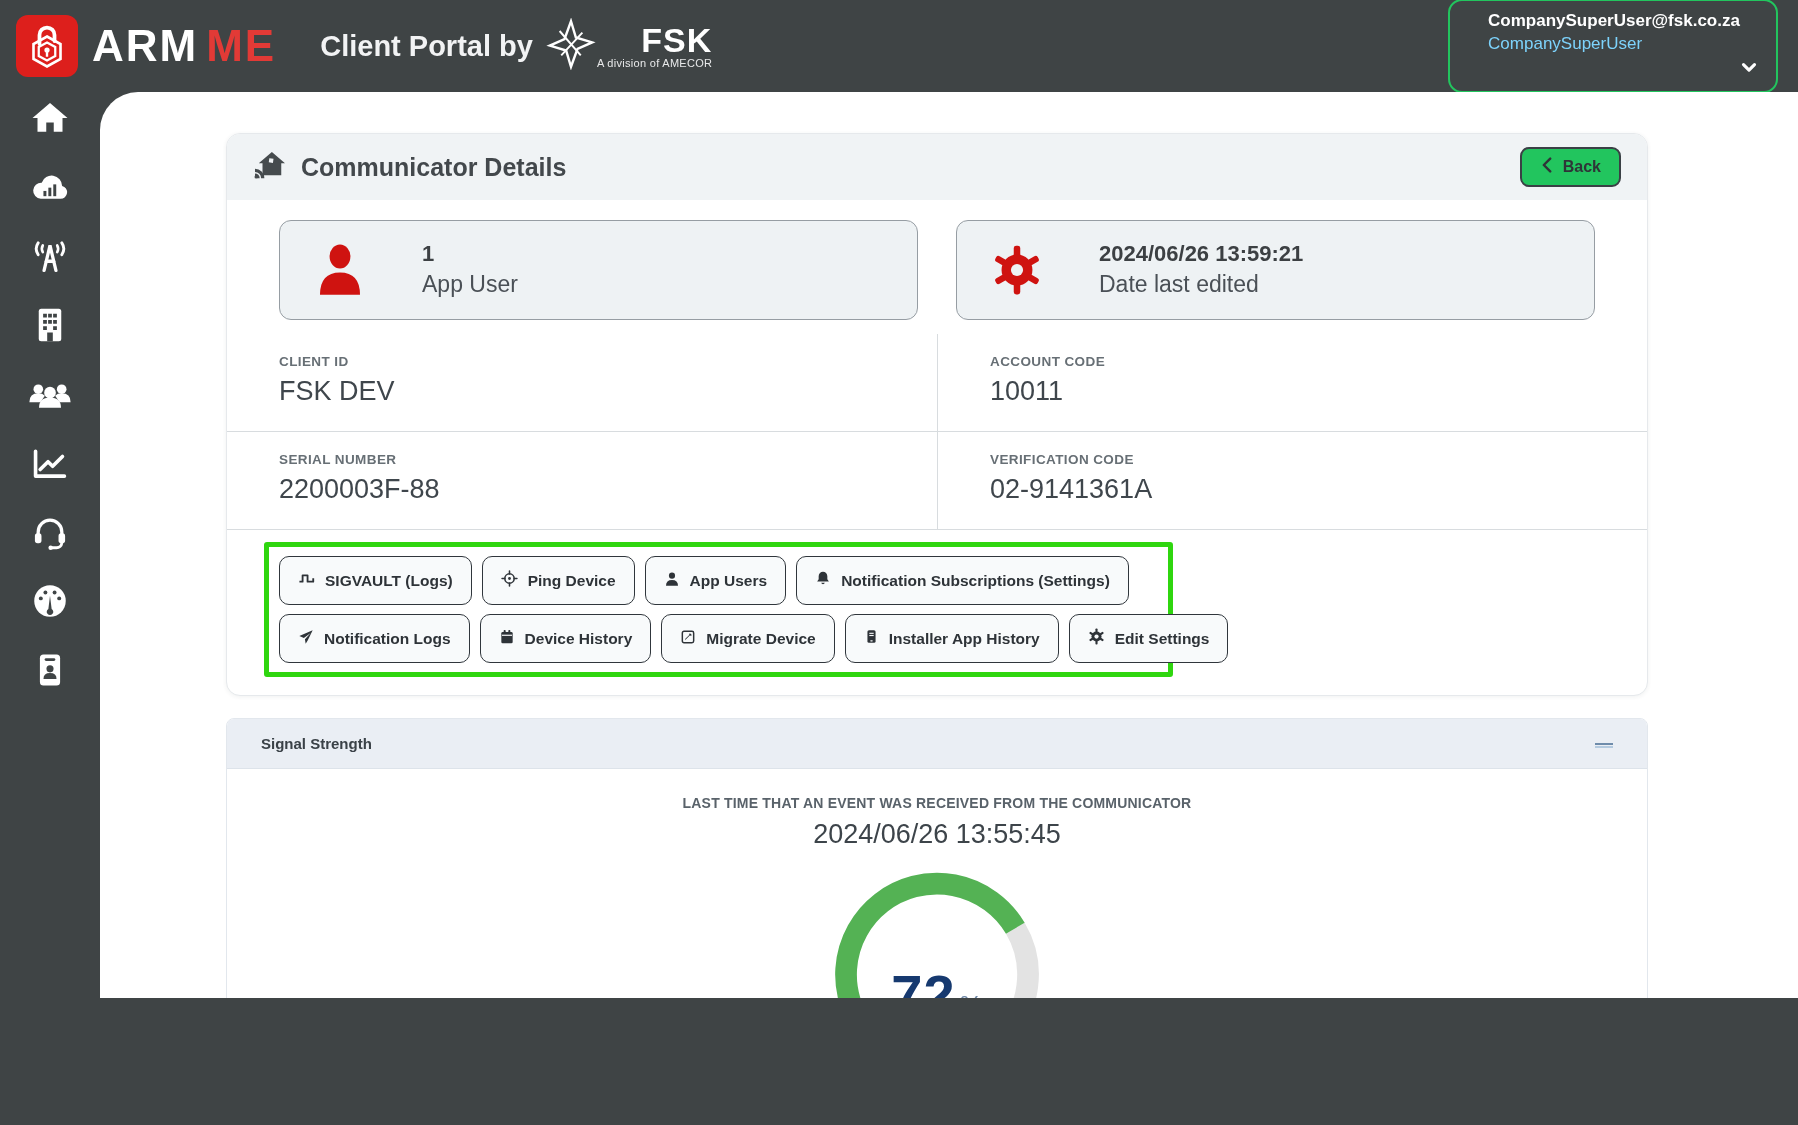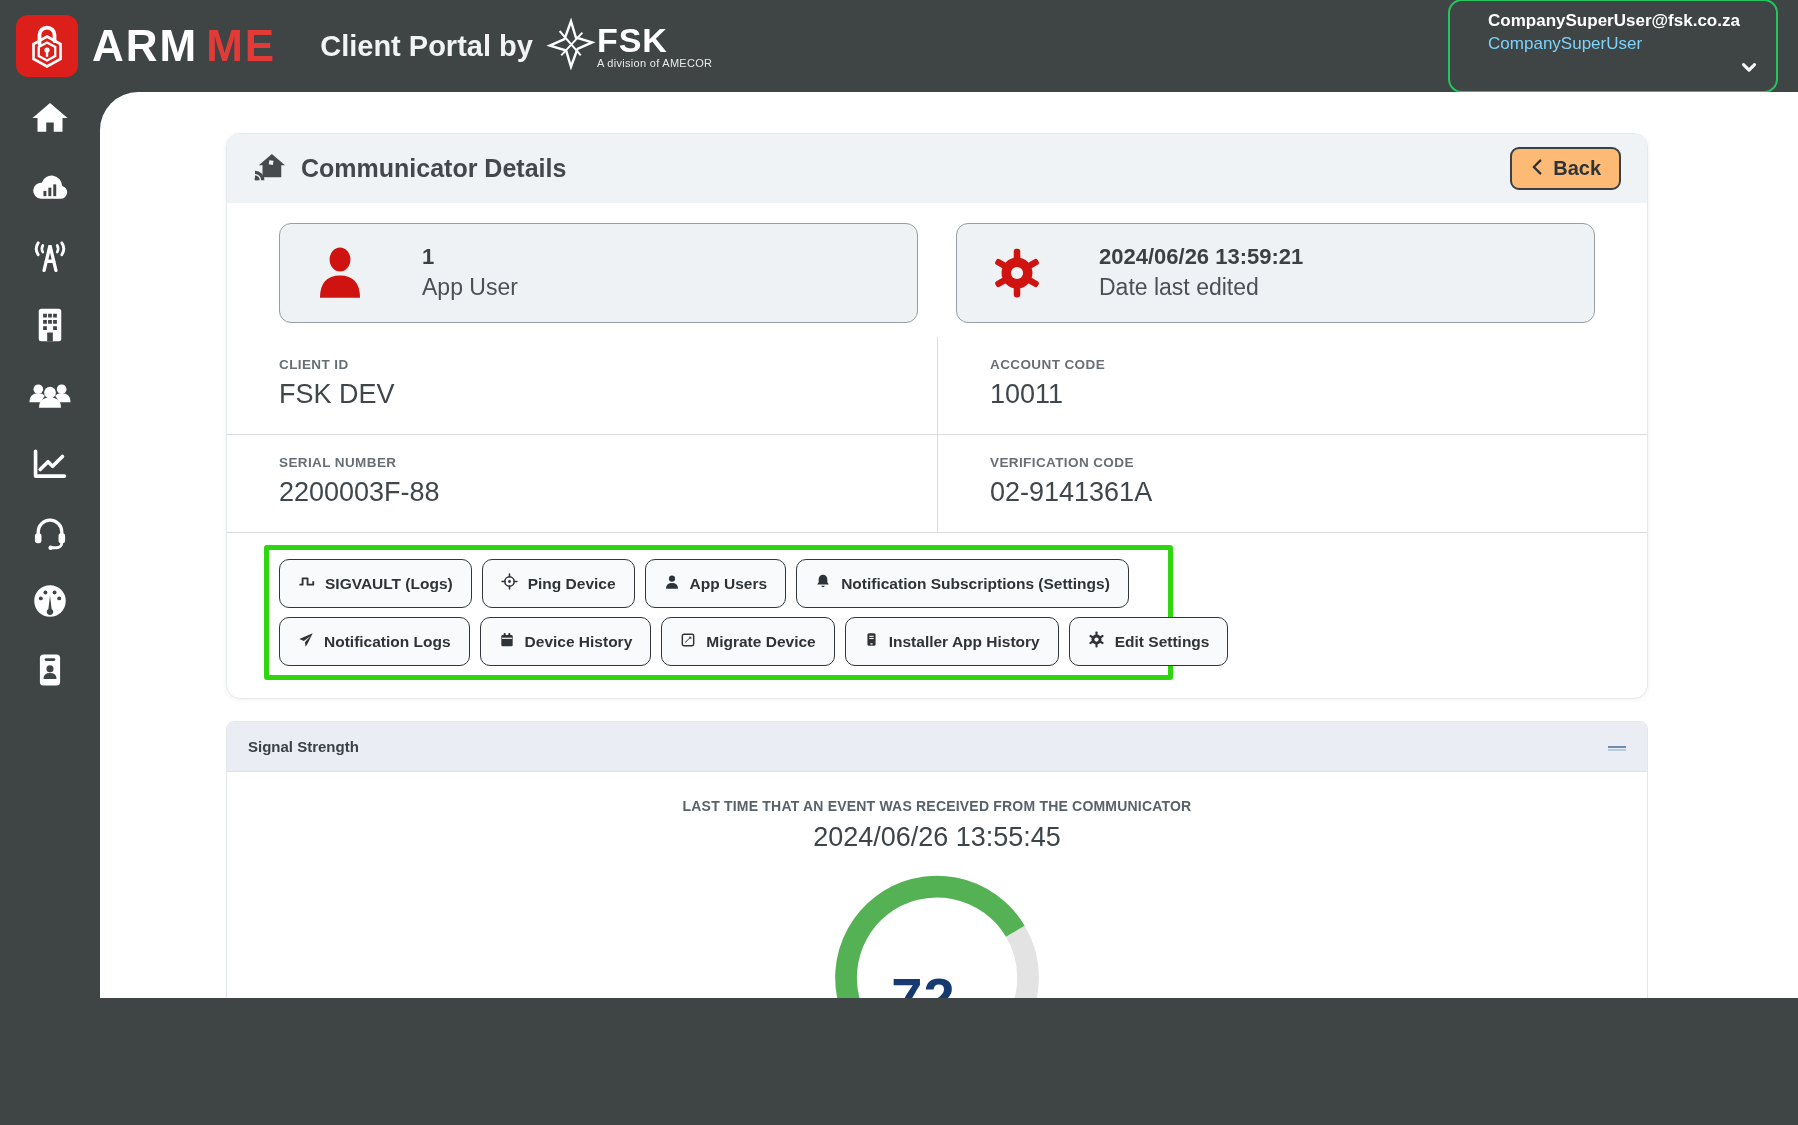--- a/index.html
+++ b/index.html
@@ -7,21 +7,21 @@
   body { font-family:"Liberation Sans", sans-serif; background:#3f4445; }
 
   
   .topbar { height:92px; display:flex; align-items:center; padding:0 20px 0 16px; background:#3f4445; }
   .logo-box { width:62px; height:62px; background:#dd1f1c; border-radius:12px; display:flex; align-items:center; justify-content:center; flex:0 0 auto; }
   .brand { margin-left:14px; font-size:44px; font-weight:bold; letter-spacing:2px; white-space:nowrap; }
   .brand .arm { color:#ffffff; }
   .brand .me  { color:#e23a36; margin-left:8px; }
   .portal-title { margin-left:44px; color:#f2f3f4; font-size:29px; font-weight:bold; white-space:nowrap; }
   .fsk-logo { display:flex; align-items:center; margin-left:12px; }
-  .fsk-text-wrap { display:flex; flex-direction:column; align-items:flex-start; line-height:1; }
+  .fsk-text-wrap { display:flex; flex-direction:column; align-items:flex-end; line-height:1; }
   .fsk-text { color:#fff; font-size:34px; font-weight:bold; letter-spacing:1px; }
   .fsk-division { color:#e8e9ea; font-size:11px; margin-top:1px; letter-spacing:.3px; }
   .top-spacer { flex:1; }
   .user-menu { display:flex; align-items:center; border:2px solid #22c55e; border-radius:14px; padding:9px 16px 9px 18px; cursor:pointer; min-width:330px;flex-direction:column; }
   .user-texts { display:flex; flex-direction:column; line-height:1.35; }
   .user-email { color:#ffffff; font-size:17px; font-weight:bold; }
   .user-name  { color:#7dd3fc; font-size:17px; }
   .user-menu .chev { margin-left:auto; padding-left:20px; }
 
   
@@ -29,21 +29,21 @@
   .sidebar { width:100px; flex:0 0 auto; display:flex; flex-direction:column; align-items:center; padding-top:8px; }
   .side-item { width:44px; height:40px; margin-bottom:29px; display:flex; align-items:center; justify-content:center; cursor:pointer; }
   .main { flex:1; background:#ffffff; border-top-left-radius:38px; padding:41px 0 0 126px; overflow:hidden; }
   .content { width:1422px; }
 
   
   .card { border:1px solid #e6e9ec; border-radius:14px; overflow:hidden; box-shadow:0 1px 4px rgba(40,50,60,.07); background:#fff; }
   .card-head { background:#f0f3f5; padding:13px 26px; display:flex; align-items:center; }
   .card-title-wrap { display:flex; align-items:center; gap:14px; }
   .card-title { font-size:25px; font-weight:bold; color:#43484c; }
-  .back-btn { margin-left:auto; display:inline-flex; align-items:center; gap:9px; background:#fdba74; border:2px solid #3a4045; border-radius:9px; padding:8px 18px; font-size:20px; font-weight:bold; color:#2f3438; cursor:pointer; font-family:inherit; }
+  .back-btn { margin-left:auto; display:inline-flex; align-items:center; gap:9px; background:#22c55e; border:2px solid #3a4045; border-radius:9px; padding:8px 18px; font-size:16px; font-weight:bold; color:#2f3438; cursor:pointer; font-family:inherit; }
 
   .stats-row { display:flex; gap:38px; margin:20px 52px 0; }
   .stat-card { flex:1; height:100px; background:#eef2f4; border:1px solid #969da3; border-radius:12px; display:flex; align-items:center; padding-left:34px; }
   .stat-icon { width:52px; display:flex; justify-content:center; flex:0 0 auto; }
   .stat-texts { margin-left:56px; line-height:1.3; }
   .stat-value { font-size:22px; font-weight:bold; color:#3c4043; }
   .stat-label { font-size:23px; color:#4a5056; margin-top:2px; }
 
   .fields-grid { display:grid; grid-template-columns:1fr 1fr; margin-top:14px; border-bottom:1px solid #d8dcdf; }
   .field-cell { padding:20px 52px 24px; }
@@ -54,21 +54,21 @@
 
   .actions-zone { padding:12px 0 18px 37px; }
   .highlight-box { width:909px; border:5px solid #2fd60f; border-radius:3px; padding:9px 10px; }
   .btn-row { display:flex; gap:10px; }
   .btn-row + .btn-row { margin-top:9px; }
   .action-btn { display:inline-flex; align-items:center; gap:10px; background:#f8fafb; border:1.4px solid #30363c; border-radius:10px; padding:13px 18px; font-size:15.5px; font-weight:bold; color:#2e3338; cursor:pointer; white-space:nowrap; font-family:inherit; }
   .action-btn svg { flex:0 0 auto; }
 
   
   .section-card { margin-top:22px; border:1px solid #e2e7ed; border-radius:8px; overflow:hidden; background:#fff; }
-  .section-head { background:#eaeef4; border-bottom:1px solid #dde3ea; padding:16px 21px; display:flex; align-items:center; justify-content:space-between; cursor:pointer; }
+  .section-head { background:#eaeef4; border-bottom:1px solid #dde3ea; padding:16px 34px; display:flex; align-items:center; justify-content:space-between; cursor:pointer; }
   .section-title { font-size:15px; font-weight:bold; color:#3a4147; }
   .collapse-icon { width:18px; height:2px; background:#6f8cab; box-shadow:0 3px 0 #b4cadf; }
 
   .signal-body { padding:26px 20px 42px; text-align:center; }
   .event-label { font-size:14px; font-weight:bold; color:#59626a; letter-spacing:.2px; }
   .event-time { font-size:27px; color:#3d444a; margin-top:8px; }
 
   .gauge-wrap { width:232px; height:212px; margin:16px auto 0; position:relative; }
   .gauge-text { position:absolute; left:0; right:0; top:96px; text-align:center; }
   .gauge-number { font-size:56px; font-weight:bold; color:#16396f; letter-spacing:1px; }

